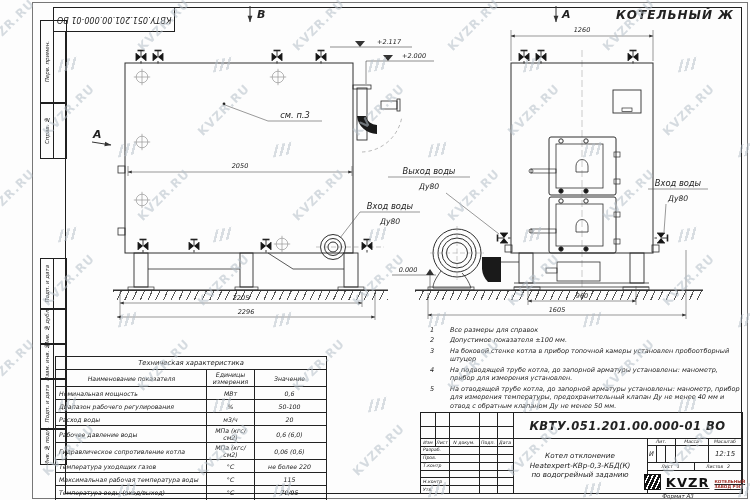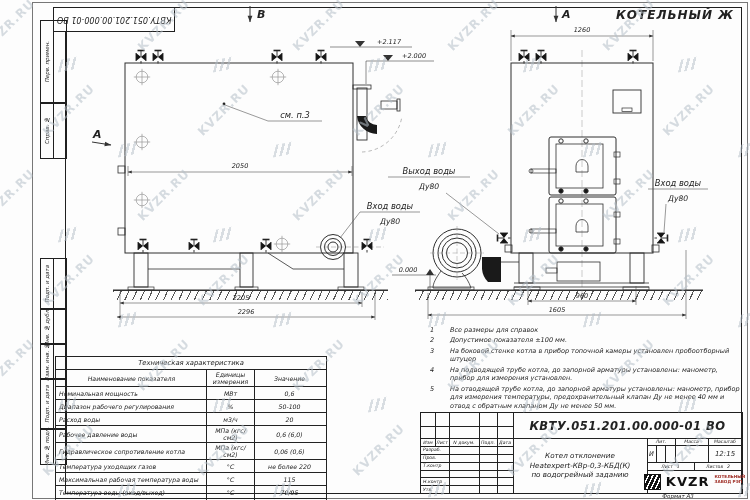--- a/index.html
+++ b/index.html
@@ -53,21 +53,21 @@
   
   .tb{left:420px;top:412px;width:321px;height:80px;border:1.5px solid #1f1f1f;font-style:italic;z-index:4;background:transparent;}
   .tb .cell{position:absolute;font-size:4.6px;display:flex;align-items:center;}
   .tb .vline{position:absolute;width:0;border-left:1px solid #222;}
   .tb .hline{position:absolute;height:0;border-top:1px solid #222;left:0;}
   .tb .docnum{left:92px;top:0;width:229px;height:25px;display:flex;align-items:center;justify-content:center;
               font-size:11.5px;font-weight:bold;letter-spacing:.5px;}
   .tb .product{left:92px;top:25px;width:134px;height:55px;display:flex;flex-direction:column;
                align-items:center;justify-content:center;font-size:7.2px;text-align:center;line-height:1.35;}
   .tb .small-c{justify-content:center;}
-  .logo-row{display:flex;align-items:flex-start;gap:5px;}
+  .logo-row{display:flex;align-items:flex-end;gap:5px;text-decoration:underline;}
   .logo-glyph{width:15px;height:14px;background:repeating-linear-gradient(115deg,#111 0 2.5px,#fff 2.5px 4px);
               border:1px solid #111;}
   .logo-kvzr{font-style:normal;font-weight:bold;font-size:13px;letter-spacing:1px;color:#111;}
   .logo-sub{font-style:normal;font-size:4.2px;line-height:1.25;color:#a03028;font-weight:bold;}
   .format-label{left:615px;top:492.5px;width:126px;text-align:center;font-size:5.5px;font-style:italic;z-index:4;}
 </style>
 </head>
 <body>
 
 <div class="abs sheet-border"></div>

